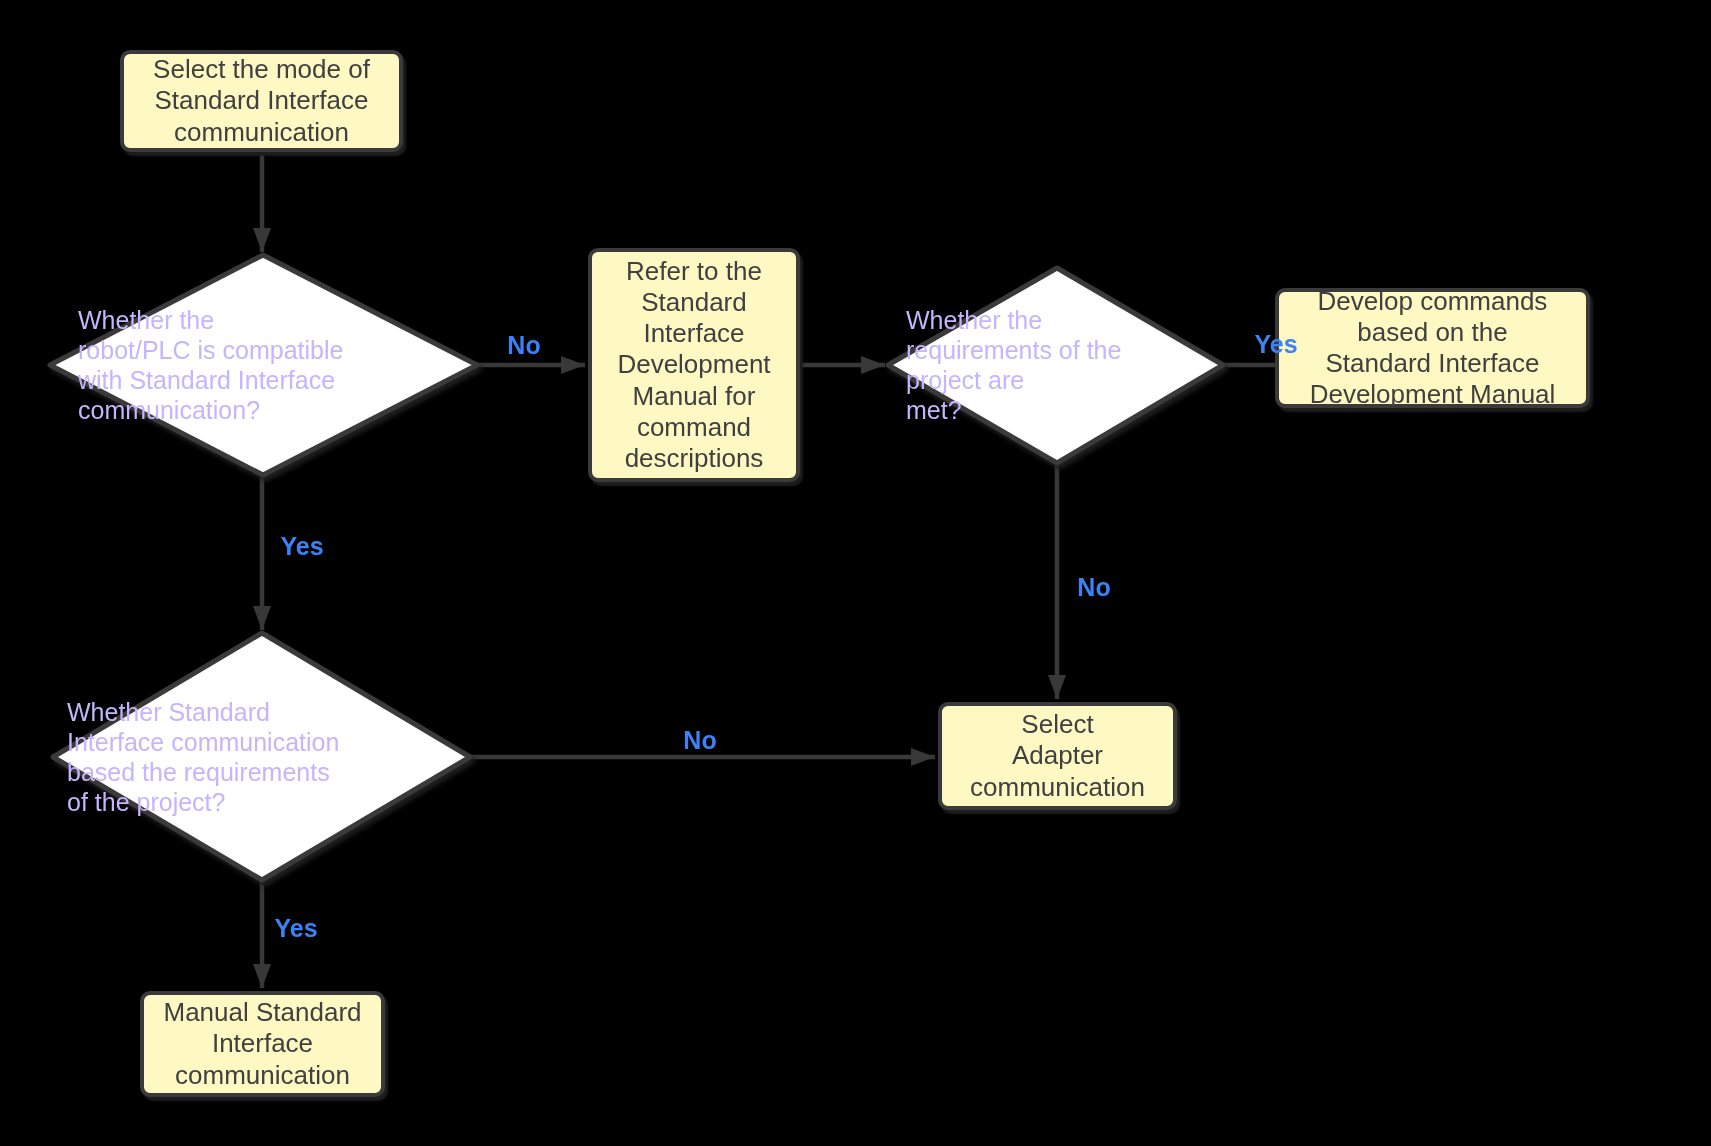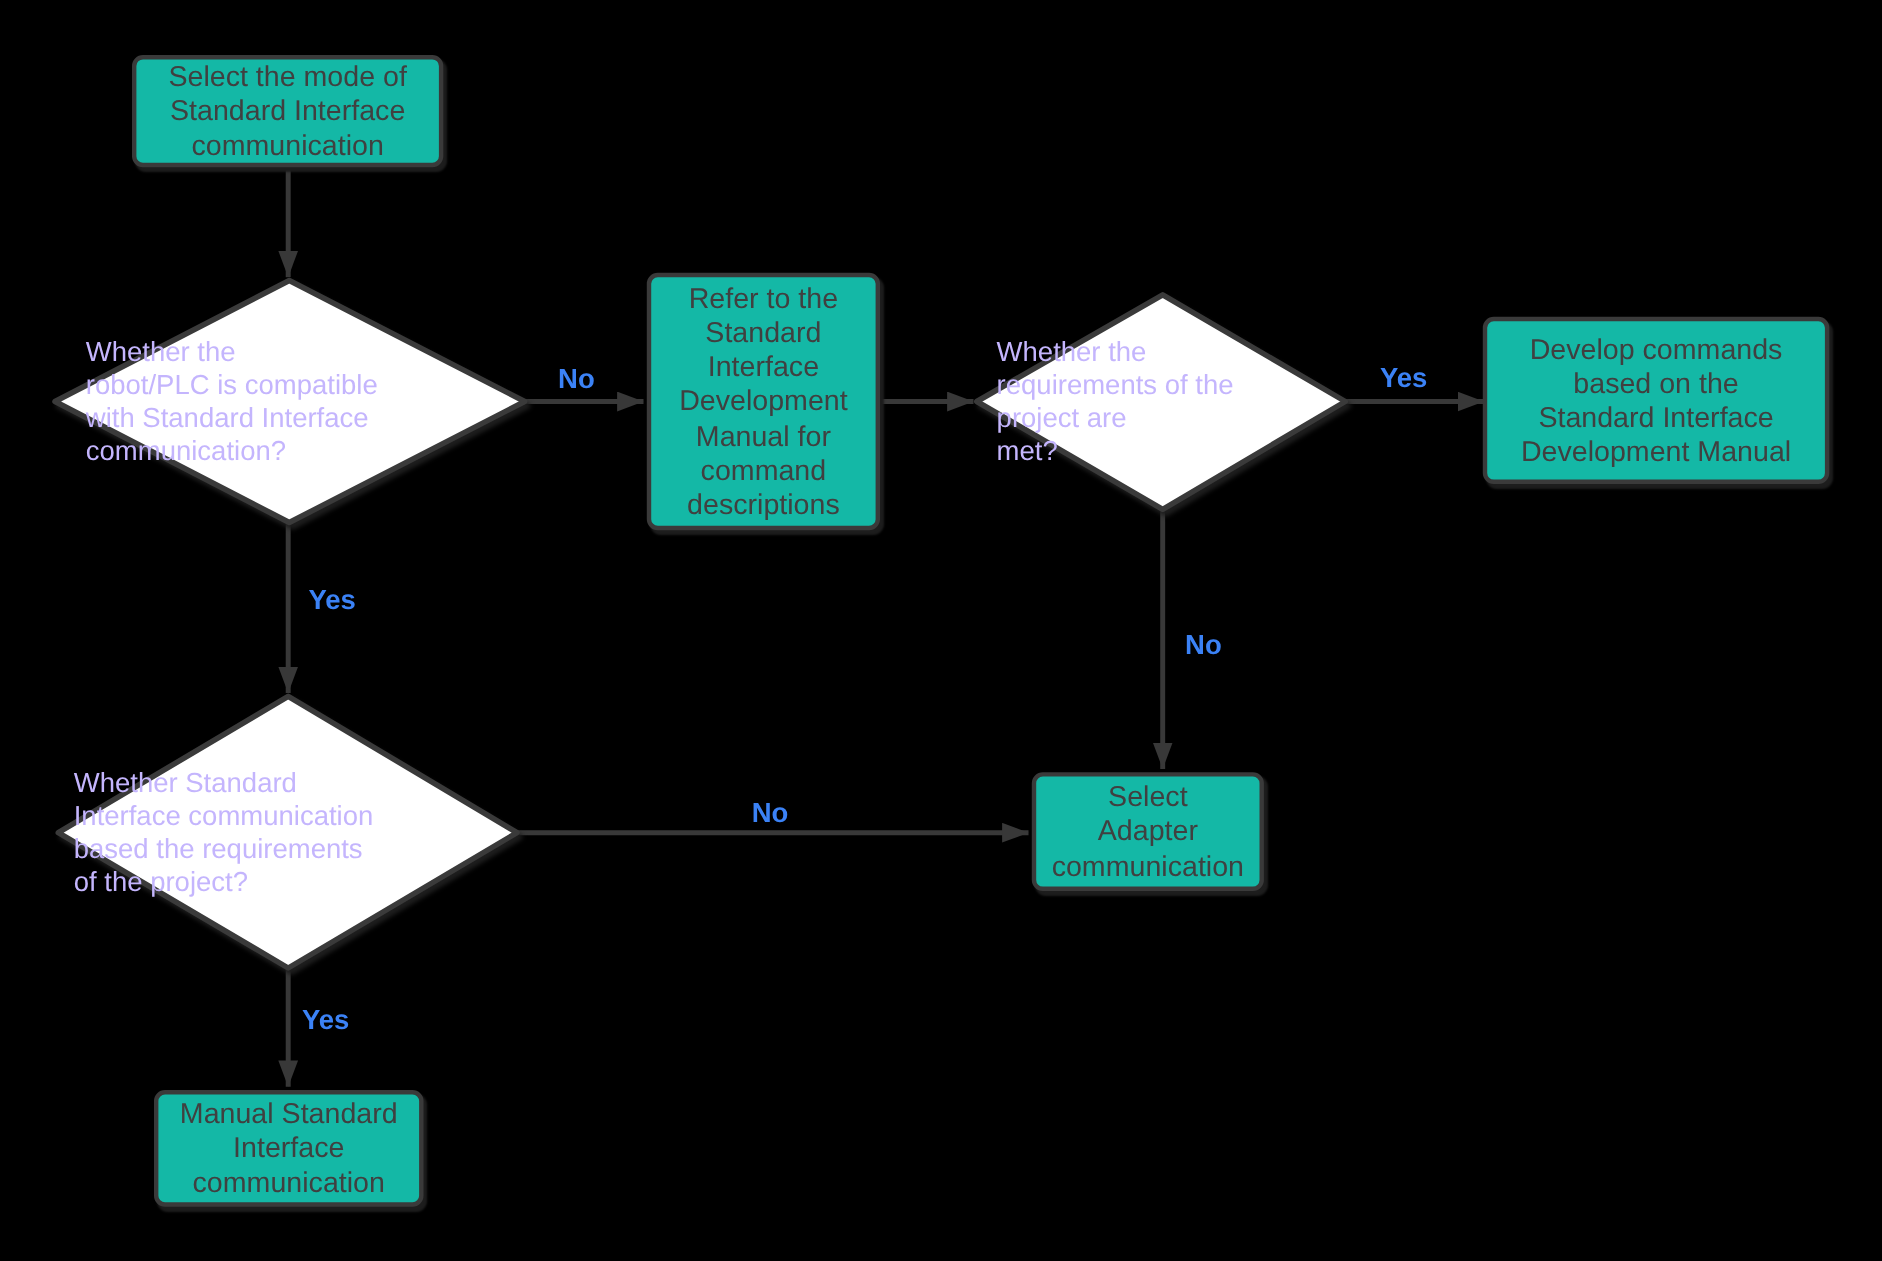--- a/index.html
+++ b/index.html
@@ -27,21 +27,21 @@
     stroke-linejoin: round;
     filter: drop-shadow(3px 4px 2px #1d1d1d);
   }
   .edge-layer line {
     stroke: #383838;
     stroke-width: 4.5;
   }
   .node {
     position: absolute;
     box-sizing: border-box;
-    background: #14b8a6;
+    background: #fef9c3;
     border: 4px solid #3a3a3a;
     border-radius: 10px;
     color: #404040;
     font-size: 26px;
     line-height: 1.2;
     display: flex;
     align-items: center;
     justify-content: center;
     text-align: center;
     white-space: pre-line;
@@ -111,31 +111,31 @@
 Development
 Manual for
 command
 descriptions</div>
 
   <div class="dtext" style="left:1056px; top:365px; width:300px;">Whether the
 requirements of the
 project are
 met?</div>
 
-  <div class="node" style="left:1348px; top:288px; width:315px; height:152px;">Develop commands
+  <div class="node" style="left:1275px; top:288px; width:315px; height:120px;">Develop commands
 based on the
 Standard Interface
 Development Manual</div>
 
   <div class="dtext" style="left:262px; top:757px; width:390px;">Whether Standard
 Interface communication
 based the requirements
 of the project?</div>
 
-  <div class="node" style="left:938px; top:702px; width:211px; height:108px;">Select
+  <div class="node" style="left:938px; top:702px; width:239px; height:108px;">Select
 Adapter
 communication</div>
 
   <div class="node" style="left:140px; top:991px; width:245px; height:106px;">Manual Standard
 Interface
 communication</div>
 
   <div class="edge-label" style="left:524px; top:345px;">No</div>
 
   <div class="edge-label" style="left:302px; top:546px;">Yes</div>

